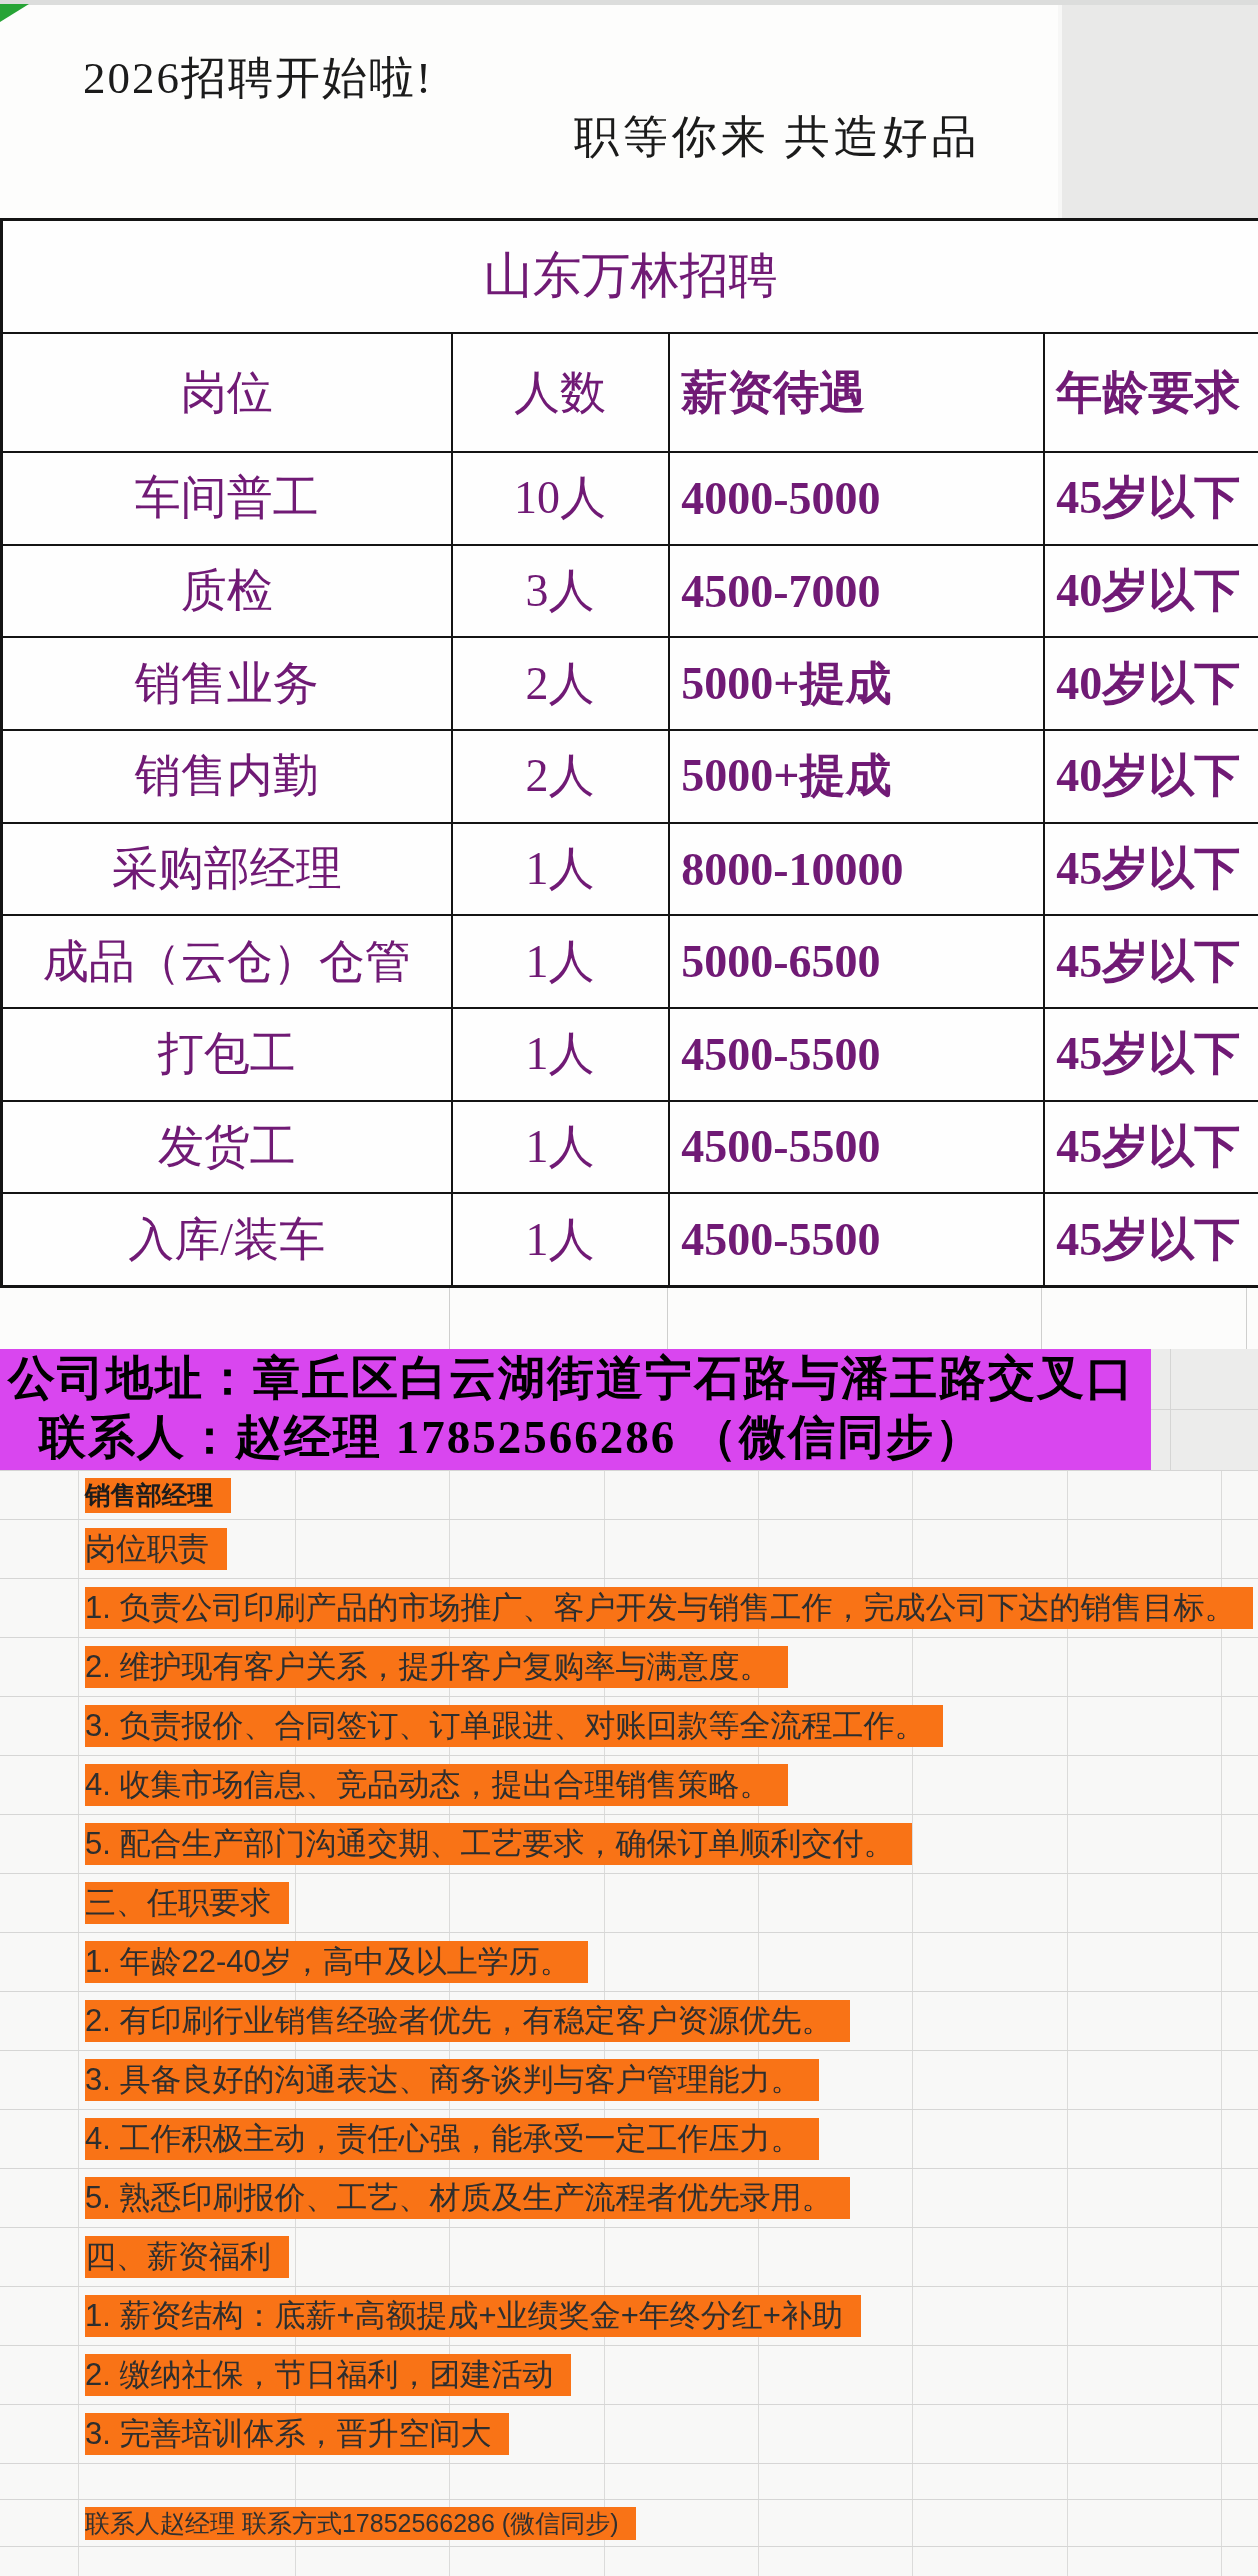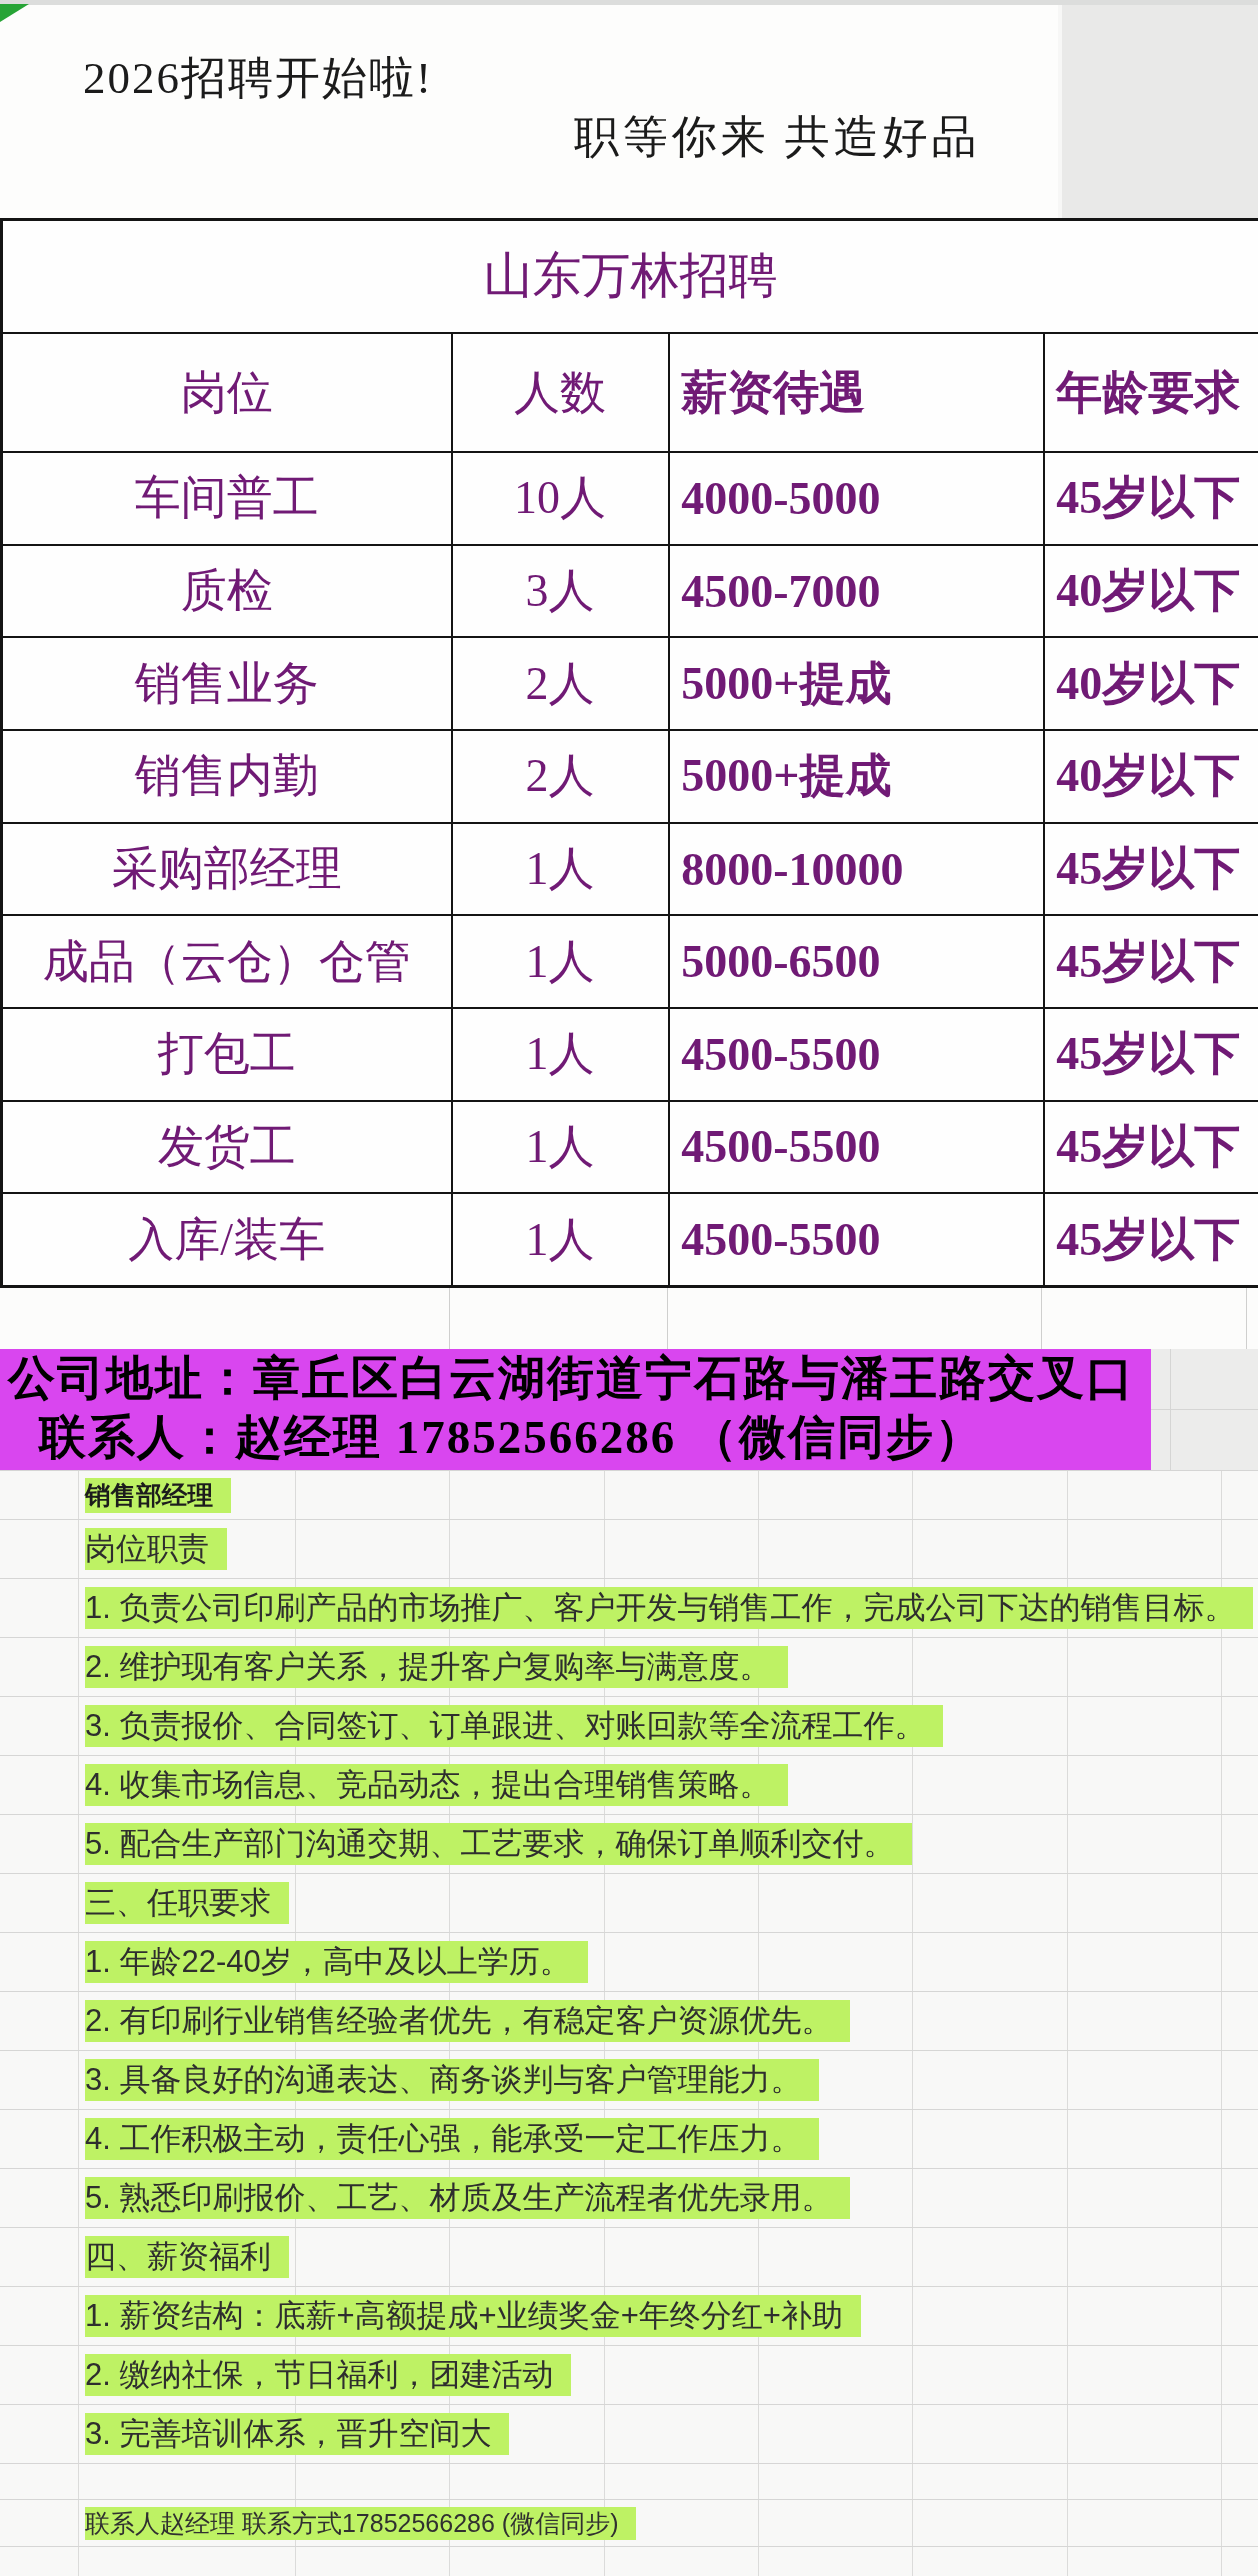--- a/index.html
+++ b/index.html
@@ -42,21 +42,21 @@
   #address .gray-side .h{position:absolute;left:0;top:60px;width:107px;height:1px;background:#d5d5d4;}
   .addr-line{position:absolute;left:7.9px;white-space:nowrap;font-weight:bold;color:#000;
     font-family:"Liberation Serif","DejaVu Serif",serif;font-size:47px;line-height:55px;letter-spacing:2px;}
   #addr-line-1{top:2px;} #addr-line-2{top:61px;margin-left:31px;}
   
   #detail{position:absolute;left:0;top:1470px;width:1259px;height:1106px;background:#f8f8f7;
     border-top:1px solid #d5d5d4;}
   #detail .vline{position:absolute;top:0;width:1px;height:1106px;background:#dbdbda;z-index:0;}
   .drow{position:absolute;left:0;width:1259px;border-bottom:1px solid #d6d6d5;
     display:flex;align-items:center;padding-left:85px;box-sizing:border-box;z-index:1;}
-  .drow span{background:#bef264;padding-right:17.7px;white-space:nowrap;
+  .drow span{background:#f97316;padding-right:17.7px;white-space:nowrap;
     font-size:31px;color:#2e2e2e;}
   .drow.head span{font-size:25.6px;font-weight:bold;color:#1c1c1c;}
   .drow.contact span{font-size:25px;color:#303030;}
 </style>
 </head>
 <body>
 
 <div id="canvas">
 
   <div id="banner">

